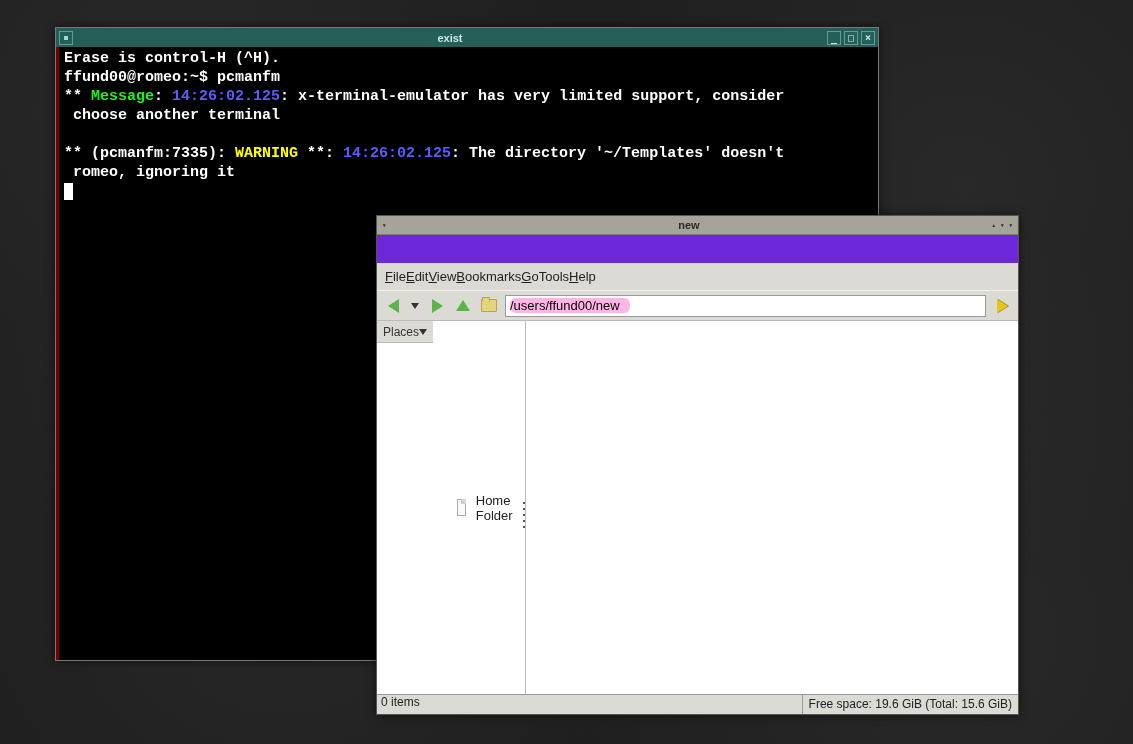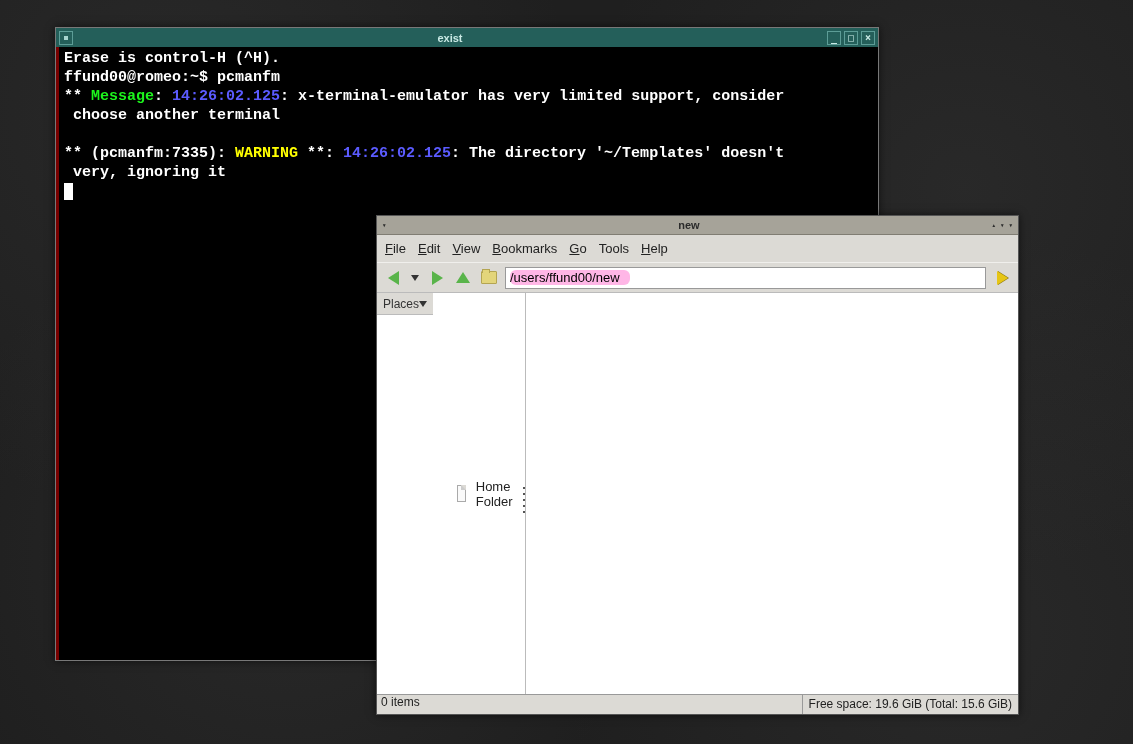--- a/index.html
+++ b/index.html
@@ -83,23 +83,23 @@
   }
   .fm-titlebar .title { flex:1; text-align:center; }
   .fm-title-left, .fm-title-right { display:flex; gap:6px; padding:0 6px; }
   .fm-title-dot { font-size:5px; line-height:5px; }
 
   .fm-menubar {
     height: 27px;
     background: #dcdad5;
     display:flex; align-items:center;
     padding: 0 8px;
-    gap: 12px;
     font: 13px sans-serif;
     color:#222;
+    margin-top:28px;
   }
   .fm-menuitem u { text-decoration: underline; }
 
   .fm-toolbar {
     height: 30px;
     background: #dcdad5;
     border-top: 1px solid #f0efec;
     display:flex; align-items:center;
     padding: 0 6px;
     gap: 6px;
@@ -182,21 +182,21 @@
       <div class="xterm-ctrl">□</div>
       <div class="xterm-ctrl">×</div>
     </div>
   </div>
   <div class="xterm-body"><span>Erase is control-H (^H).</span>
 <span>ffund00@romeo:~$ </span><span>pcmanfm</span>
 <span>** </span><span class="tgreen">Message</span><span>: </span><span class="tblue">14:26:02.125</span><span>: x-terminal-emulator has very limited support, consider</span>
 <span> choose another terminal</span>
 
 <span>** (pcmanfm:7335): </span><span class="tyellow">WARNING</span><span> **: </span><span class="tblue">14:26:02.125</span><span>: The directory '~/Templates' doesn't</span>
-<span> very, ignoring it</span>
+<span> romeo, ignoring it</span>
 <span class="cursor"></span></div>
 </div>
 
 <div class="fm-window">
   <div class="fm-titlebar">
     <div class="fm-title-left">
       <span class="fm-title-dot">▾</span>
     </div>
     <div class="title">new</div>
     <div class="fm-title-right">

